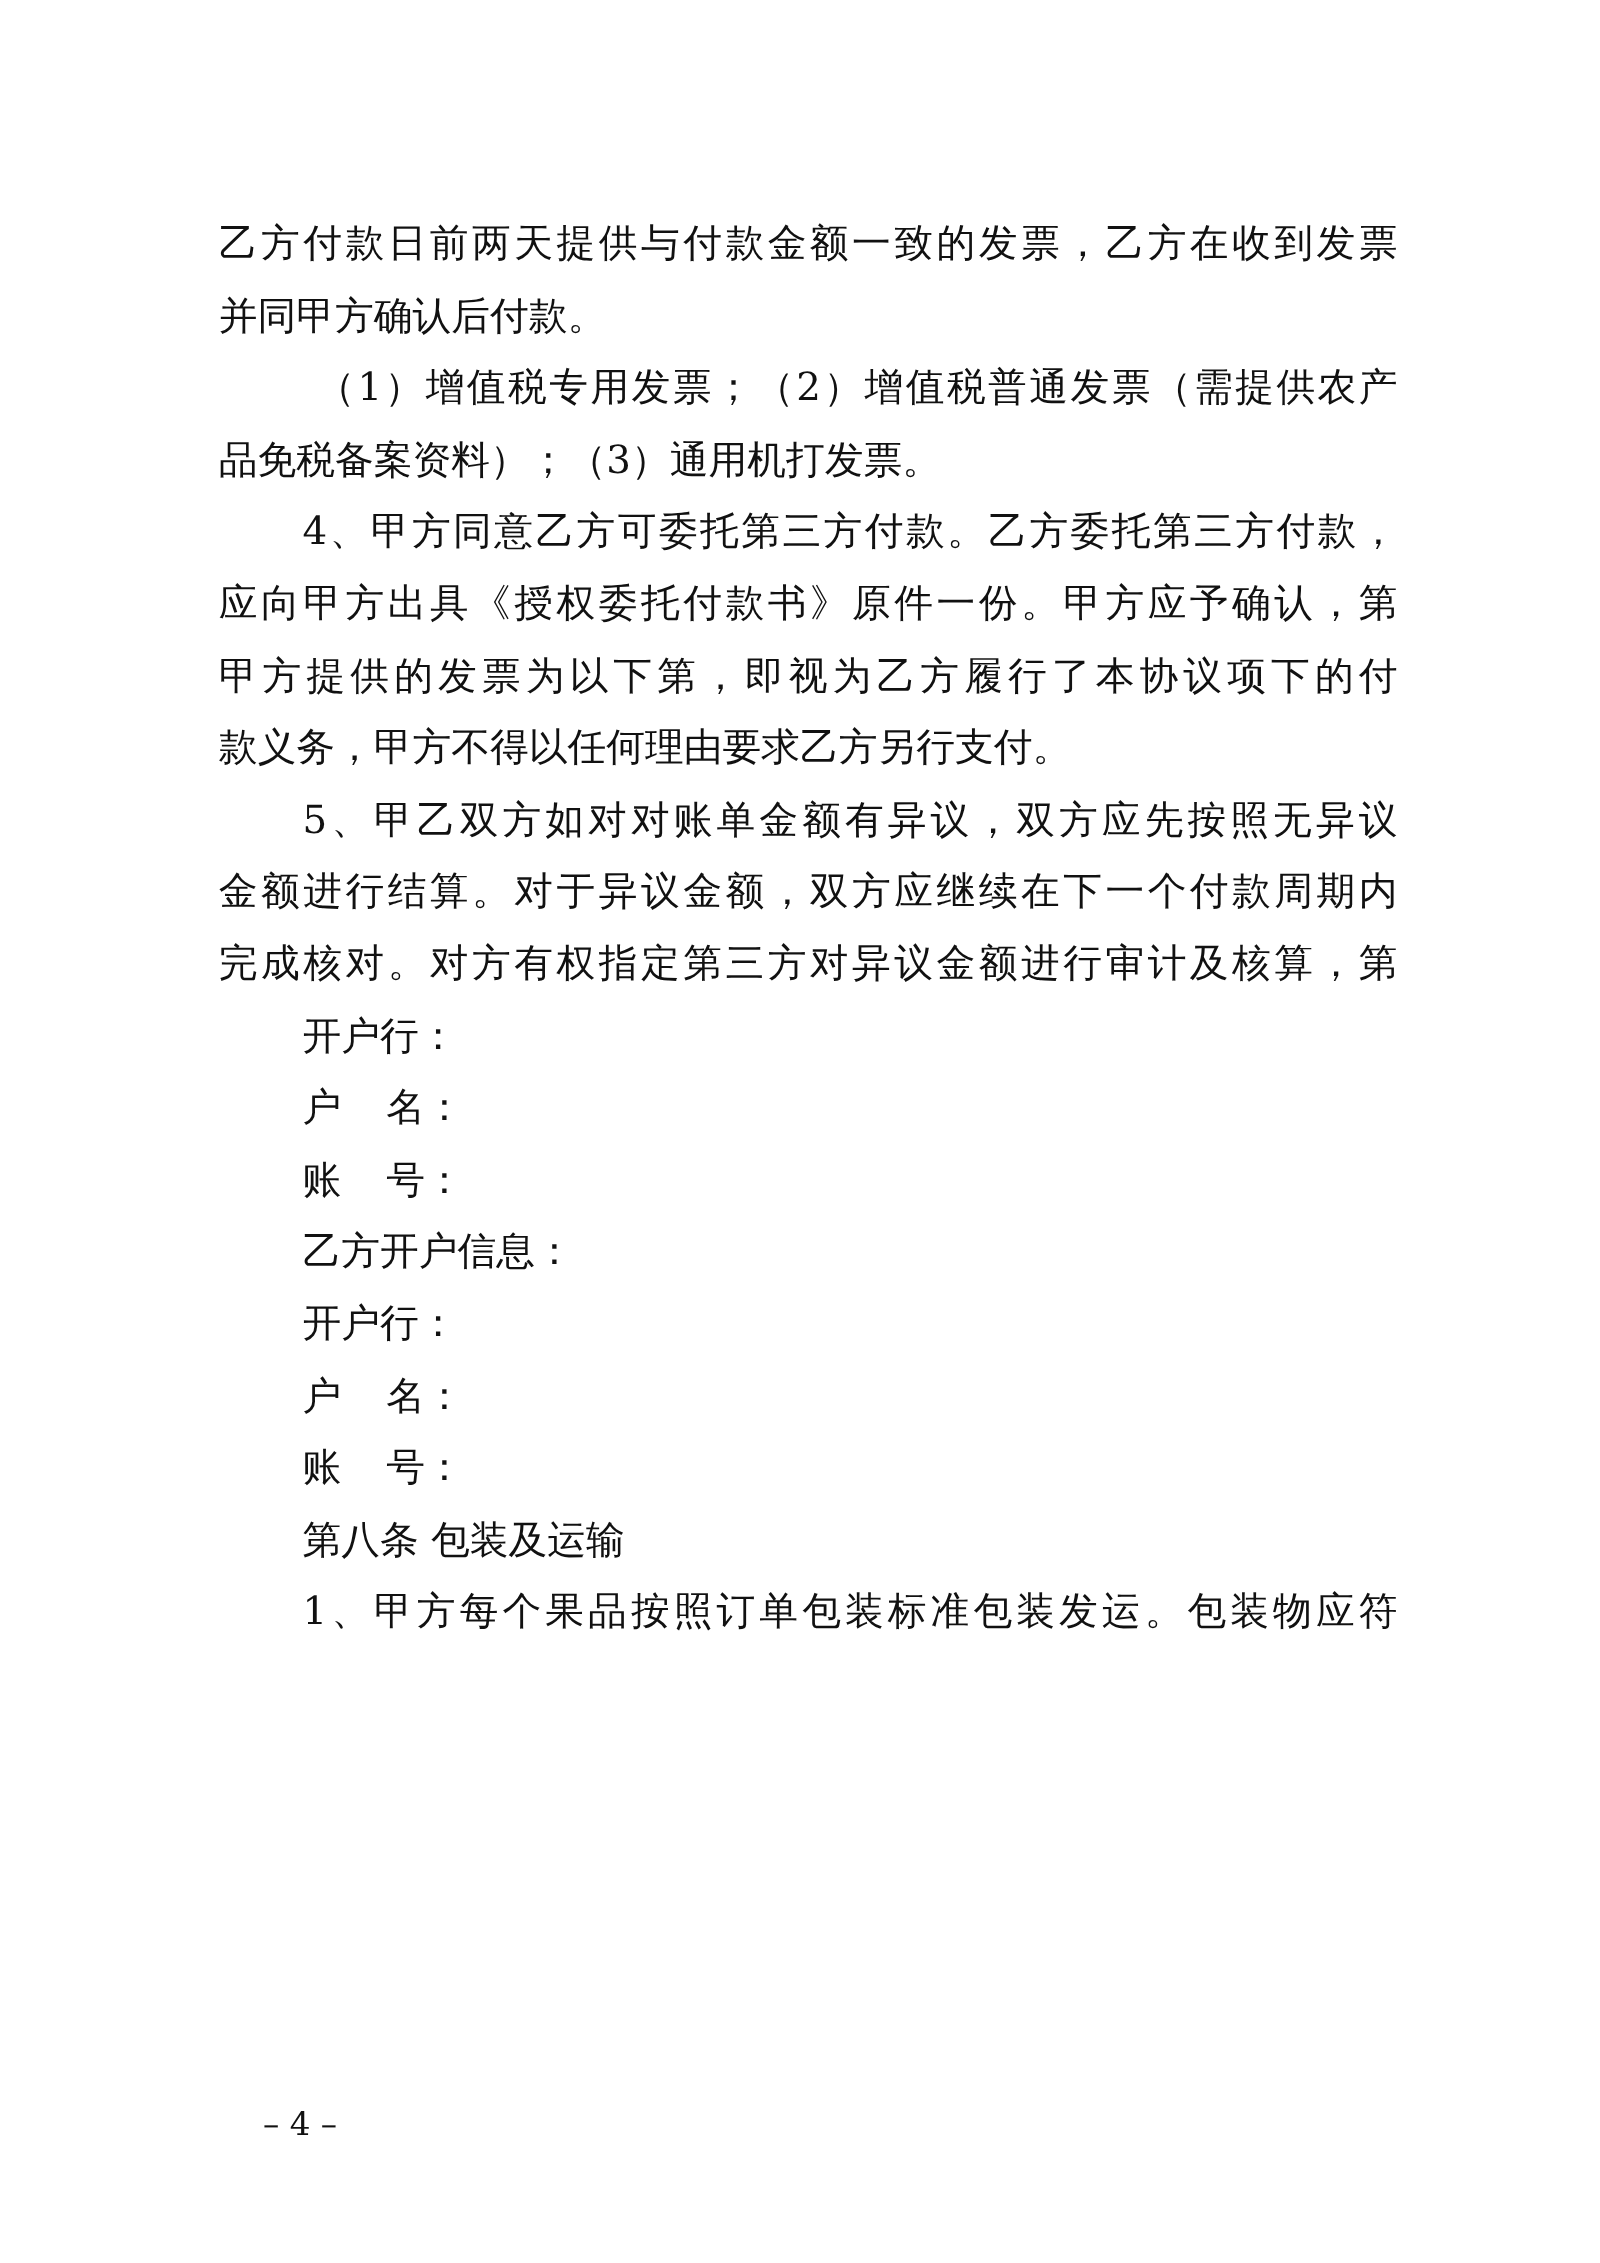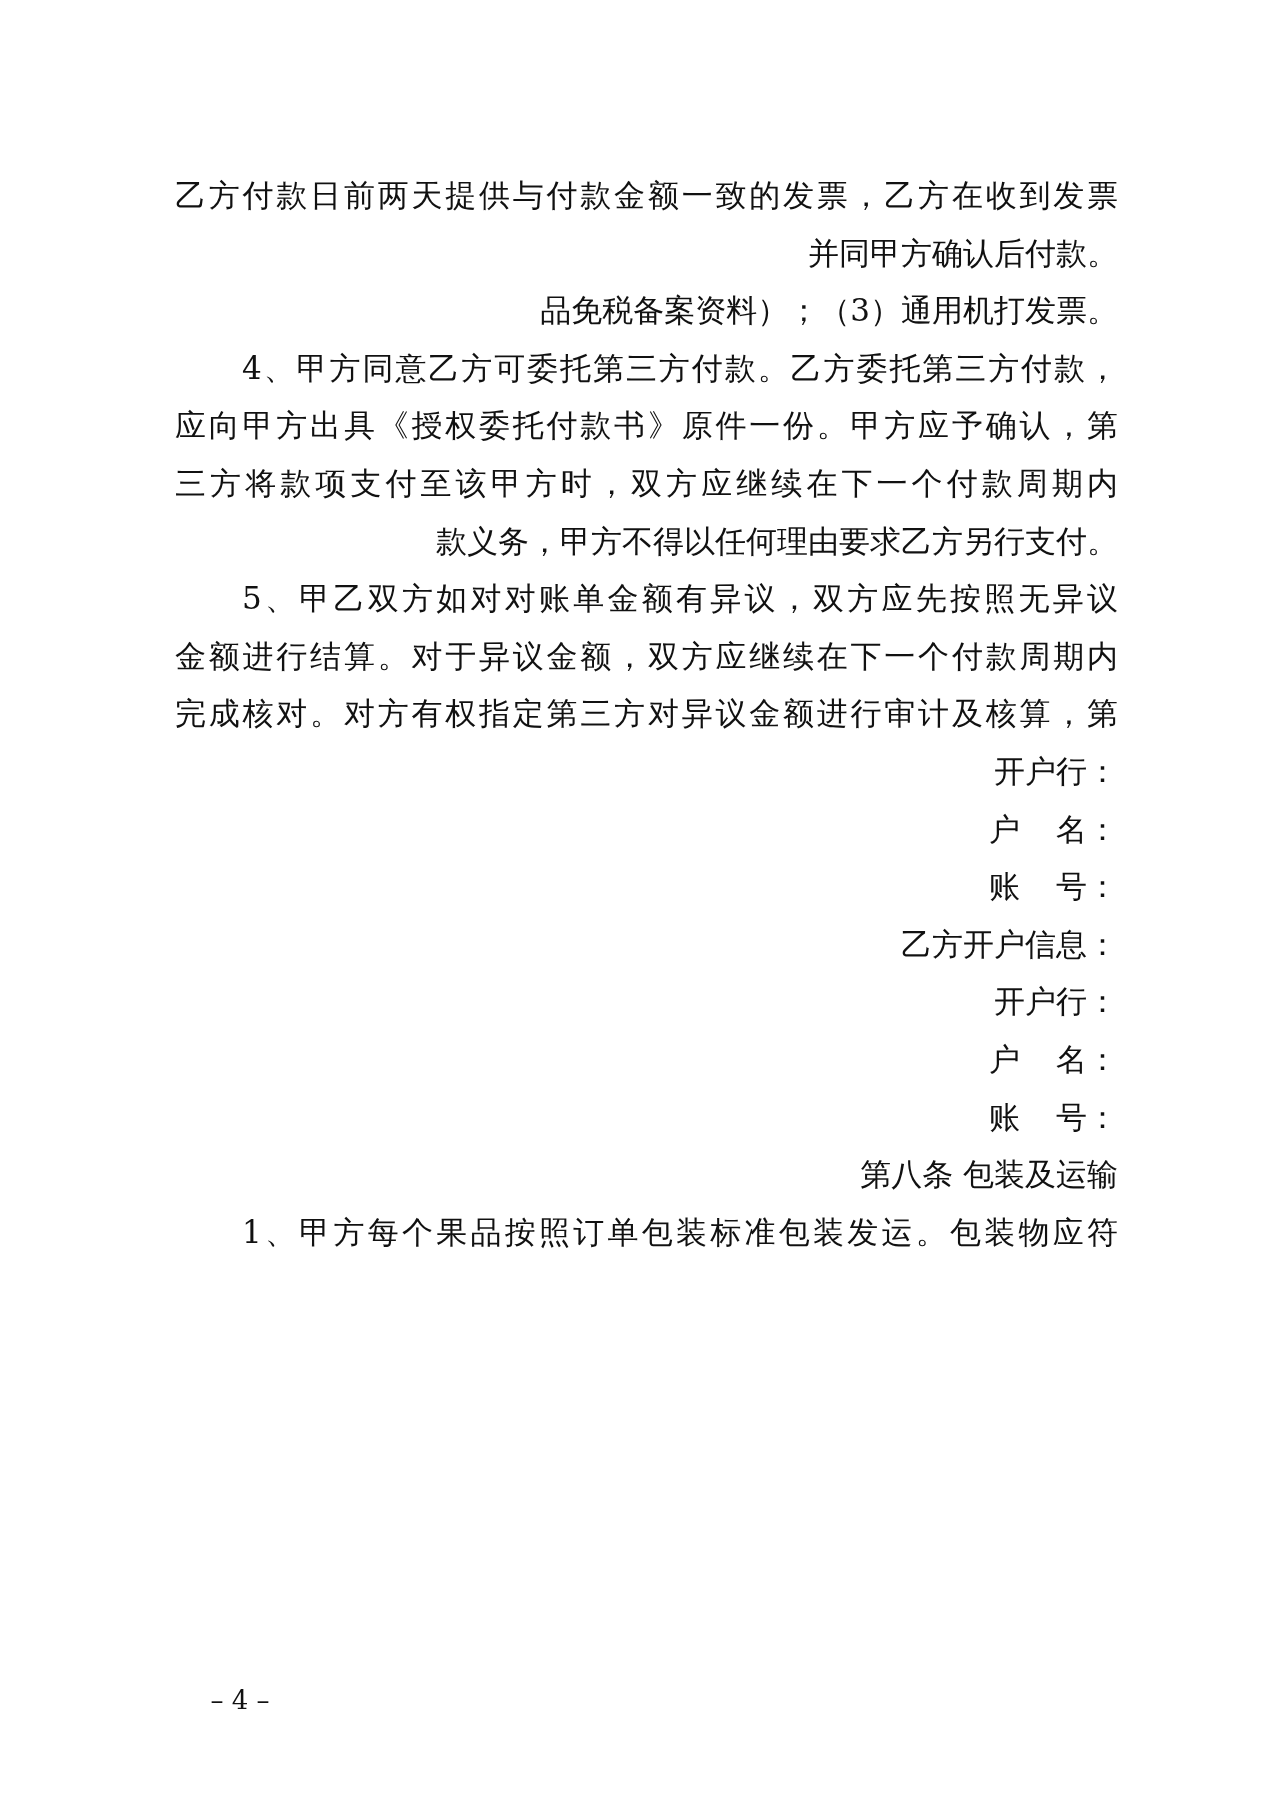--- a/index.html
+++ b/index.html
@@ -34,21 +34,21 @@
     line-height: 57.6px;
     font-size: 31px;
     white-space: nowrap;
     overflow: visible;
   }
   .line.full {
     text-align: justify;
     text-align-last: justify;
   }
   .line.end {
-    text-align: right;
+    text-align: left;
   }
   .line.indent {
     padding-left: 67px;
   }
   .line.indent2 {
     padding-left: 78px;
   }
   .blank {
     display: inline-block;
     width: 68px;
@@ -71,24 +71,25 @@
     width: 36px;
   }
 </style>
 </head>
 <body>
 
 <div class="page">
   <div class="body-text">
     <div class="line full">乙方付款日前两天提供与付款金额一致的发票，乙方在收到发票</div>
     <div class="line end">并同甲方确认后付款。</div>
+    <div class="line full indent2">（1）增值税专用发票；（2）增值税普通发票（需提供农产</div>
     <div class="line end">品免税备案资料）；（3）通用机打发票。</div>
     <div class="line full indent">4、甲方同意乙方可委托第三方付款。乙方委托第三方付款，</div>
     <div class="line full">应向甲方出具《授权委托付款书》原件一份。甲方应予确认，第</div>
-    <div class="line full">三方将款项支付至该甲方时，双方应继续在下一个付款周期内</div>
+    <div class="line full">甲方提供的发票为以下第，即视为乙方履行了本协议项下的付</div>
     <div class="line end">款义务，甲方不得以任何理由要求乙方另行支付。</div>
     <div class="line full indent">5、甲乙双方如对对账单金额有异议，双方应先按照无异议</div>
     <div class="line full">金额进行结算。对于异议金额，双方应继续在下一个付款周期内</div>
     <div class="line full">完成核对。对方有权指定第三方对异议金额进行审计及核算，第</div>
     <div class="line end indent">开户行：</div>
     <div class="line end indent"><span>户</span><span class="label-gap"></span><span>名：</span></div>
     <div class="line end indent"><span>账</span><span class="label-gap"></span><span>号：</span></div>
     <div class="line end indent">乙方开户信息：</div>
     <div class="line end indent">开户行：</div>
     <div class="line end indent"><span>户</span><span class="label-gap"></span><span>名：</span></div>

